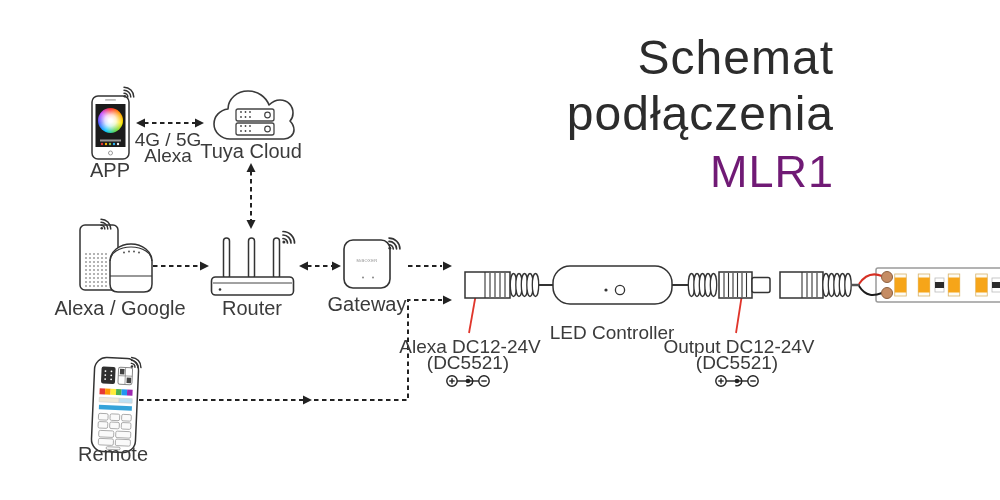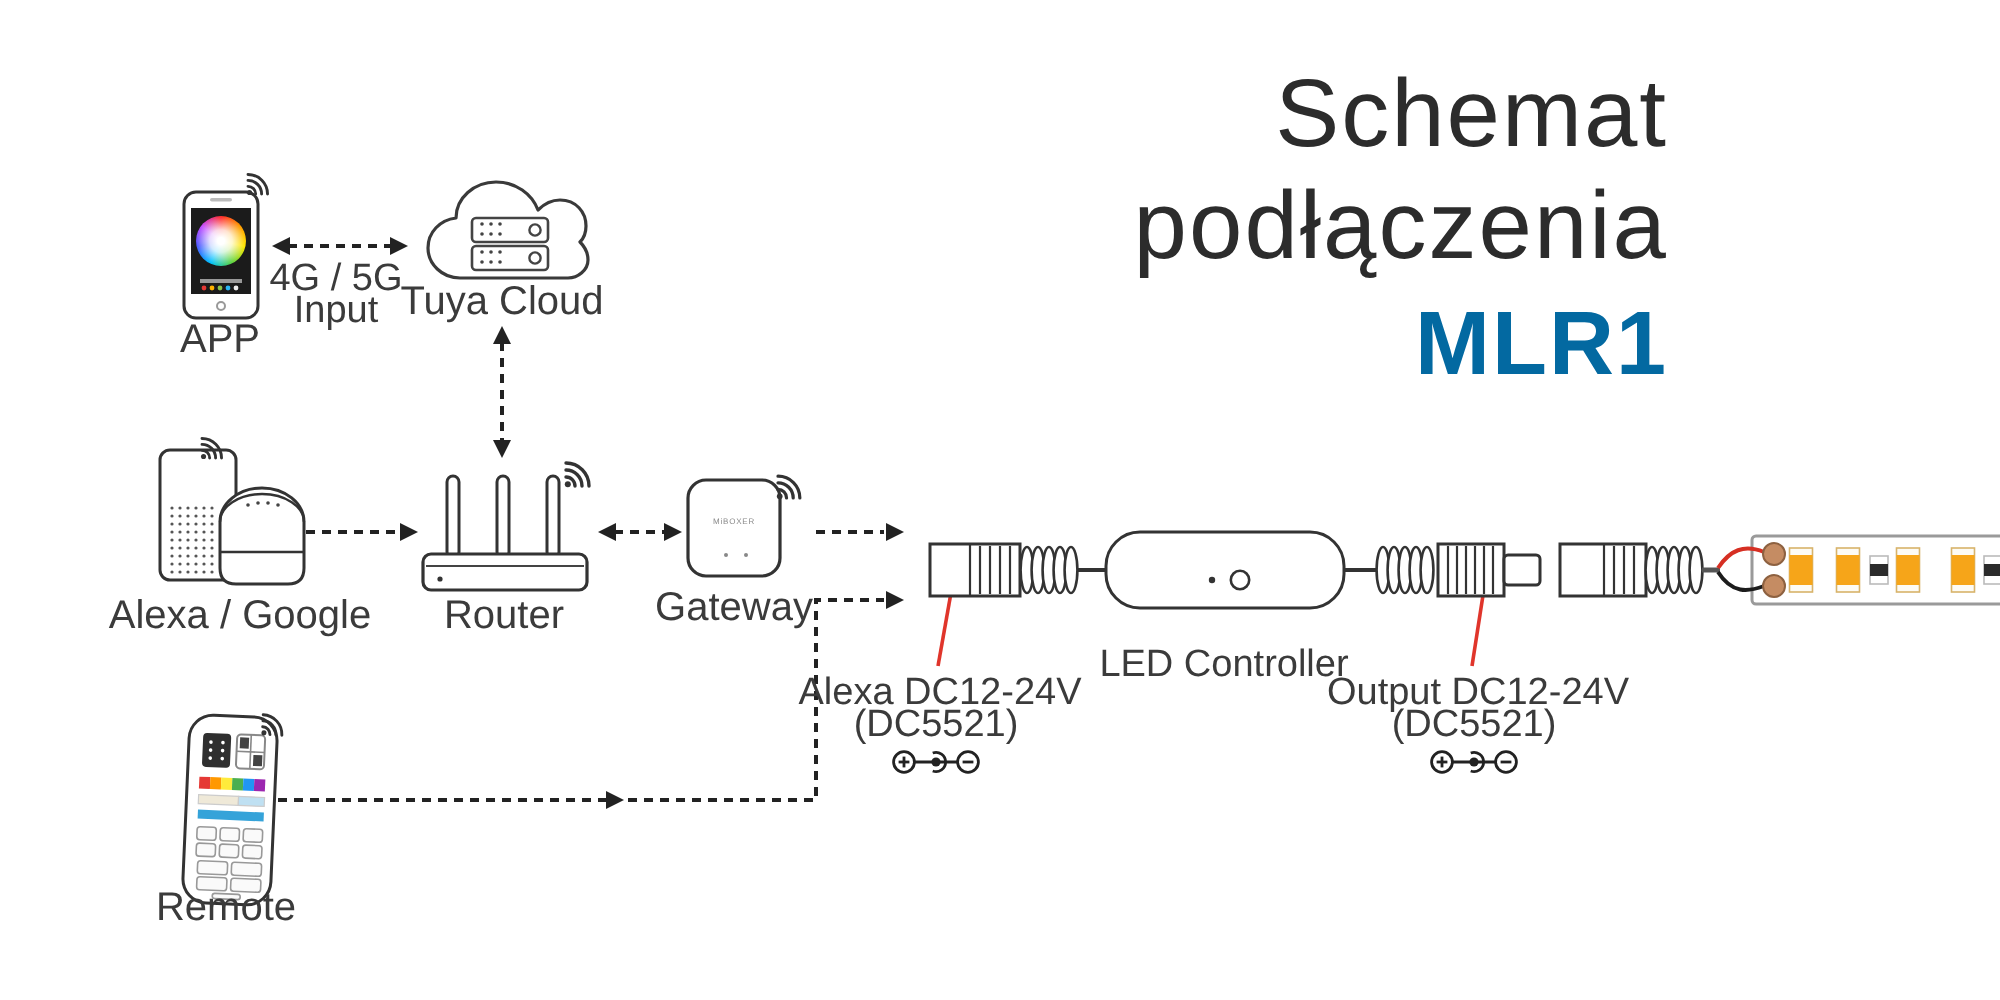--- a/index.html
+++ b/index.html
@@ -4,21 +4,21 @@
 <style>
   html,body{margin:0;padding:0;background:#fff;}
   .stage{position:relative;width:1000px;height:500px;background:#ffffff;
          font-family:"Liberation Sans",sans-serif;overflow:hidden;margin-left:40px;}
   .stage svg{position:absolute;left:0;top:0;}
   .lbl{position:absolute;transform:translateX(-50%);white-space:nowrap;
        color:#3b3b3b;font-size:20px;}
   .lbl.small{font-size:19px;}
   .title{position:absolute;top:30px;right:206px;text-align:right;color:#2c2c2c;}
   .title .t1{font-size:48px;line-height:56px;letter-spacing:1px;font-weight:400;}
-  .title .t3{font-size:45px;line-height:54px;font-weight:bold;color:#0369a1;
+  .title .t3{font-size:45px;line-height:54px;font-weight:normal;color:#701a75;
              letter-spacing:1px;margin-top:3px;}
   .wheel{position:absolute;left:58px;top:108px;width:25px;height:25px;border-radius:50%;
          background:conic-gradient(#ff2d2d,#ff9a00,#ffe600,#5bd445,#00c2ff,#4d5bff,#c44dff,#ff2d2d);}
   .wheel-core{position:absolute;inset:0;border-radius:50%;
          background:radial-gradient(circle,#ffffff 10%,rgba(255,255,255,.8) 32%,rgba(255,255,255,0) 68%);}
   .brand{position:absolute;transform:translateX(-50%);font-size:4px;letter-spacing:.4px;
          color:#8a8a8a;}
 </style>
 </head>
 <body>
@@ -349,21 +349,21 @@
 
 <div class="title">
   <div class="t1">Schemat</div>
   <div class="t1">podłączenia</div>
   <div class="t3">MLR1</div>
 </div>
 
 <div class="lbl" style="left:70px;top:159px;">APP</div>
 <div class="lbl" style="left:211px;top:140px;">Tuya Cloud</div>
 <div class="lbl small" style="left:128px;top:129px;">4G / 5G</div>
-<div class="lbl small" style="left:128px;top:145px;">Input</div>
+<div class="lbl small" style="left:128px;top:145px;">Alexa</div>
 <div class="lbl" style="left:80px;top:297px;">Alexa / Google</div>
 <div class="lbl" style="left:212px;top:297px;">Router</div>
 <div class="lbl" style="left:327px;top:293px;">Gateway</div>
 <div class="brand" style="left:327px;top:258px;">MiBOXER</div>
 <div class="lbl" style="left:73px;top:443px;">Remote</div>
 <div class="lbl small" style="left:572px;top:322px;">LED Controller</div>
 <div class="lbl small" style="left:430px;top:336px;">Alexa DC12-24V</div>
 <div class="lbl small" style="left:428px;top:352px;">(DC5521)</div>
 <div class="lbl small" style="left:699px;top:336px;">Output DC12-24V</div>
 <div class="lbl small" style="left:697px;top:352px;">(DC5521)</div>

